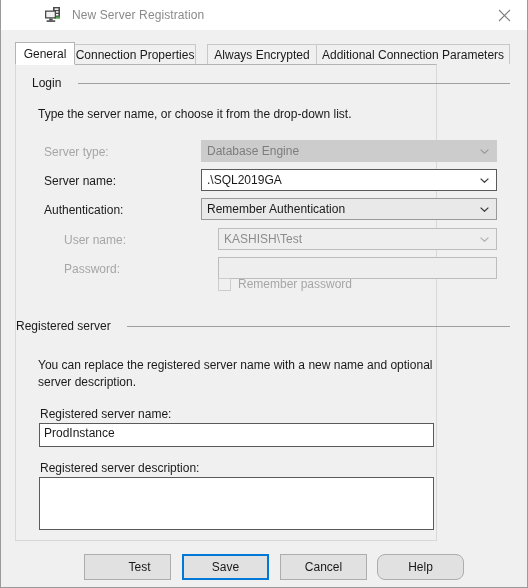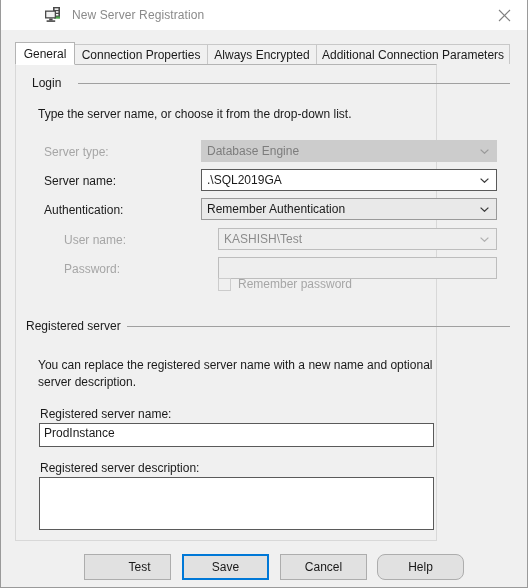--- a/index.html
+++ b/index.html
@@ -230,21 +230,21 @@
         <line x1="1" y1="1" x2="12" y2="12" stroke="#808080" stroke-width="1.1"></line>
         <line x1="12" y1="1" x2="1" y2="12" stroke="#808080" stroke-width="1.1"></line>
       </svg>
     </div>
   </div>
 
   <div class="tabstrip">
     <div class="tab active" style="left:0px; width:60px;">
       <span>General</span>
     </div>
-    <div class="tab" style="left:59px; width:134px;">
+    <div class="tab" style="left:59px; width:122px;">
       <span>Connection Properties</span>
     </div>
     <div class="tab" style="left:192px; width:110px;">
       <span>Always Encrypted</span>
     </div>
     <div class="tab" style="left:301px; width:194px;">
       <span>Additional Connection Parameters</span>
     </div>
   </div>
 
@@ -298,21 +298,21 @@
     <div class="lbl disabled" style="left:48px; top:197px;">Password:</div>
     <div class="textbox flat" style="left:202px; top:192px; width:279px; height:22px;">
       <span></span>
     </div>
 
     <div class="checkrow" style="left:202px; top:212px;">
       <span class="checkbox"></span>
       <span class="ctext">Remember password</span>
     </div>
 
-    <div class="group-label" style="left:10px; top:254px;">Registered server</div>
+    <div class="group-label" style="left:0; top:254px;">Registered server</div>
     <div class="group-line" style="left:111px; top:261px; width:383px;"></div>
 
     <div class="paragraph" style="left:22px; top:292px; width:410px;">You can replace the registered server name with a new name and optional server description.</div>
 
     <div class="lbl" style="left:24px; top:342px;">Registered server name:</div>
     <div class="textbox" style="left:23px; top:358px; width:395px; height:24px;">
       <span>ProdInstance</span>
     </div>
 
     <div class="lbl" style="left:24px; top:396px;">Registered server description:</div>

